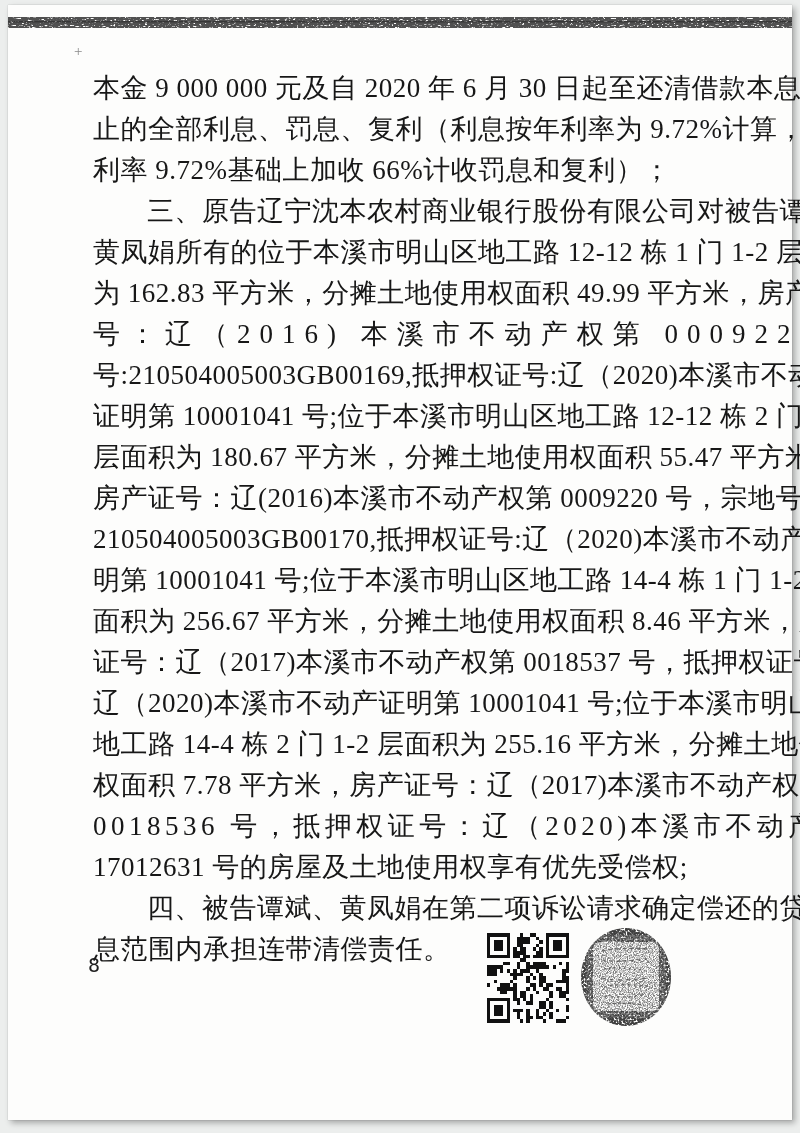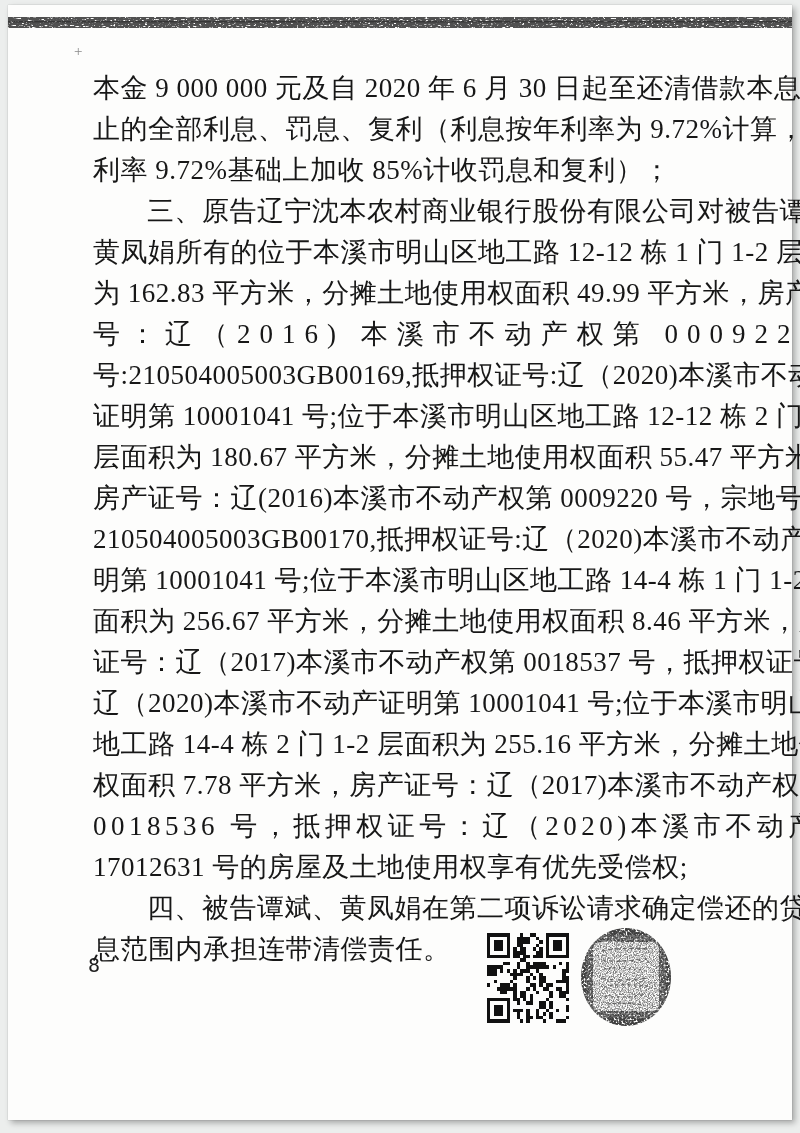--- a/index.html
+++ b/index.html
@@ -42,21 +42,21 @@
     </defs>
     <rect width="784" height="11" filter="url(#fBand)"></rect>
     <rect y="4" width="784" height="1.4" fill="#222" opacity="0.55"></rect>
   </svg>
 
   <div class="plus-mark">+</div>
 
   <div class="textblock" id="lines-container">
       <div class="line">本金 9 000 000 元及自 2020 年 6 月 30 日起至还清借款本息之日</div>
       <div class="line">止的全部利息、罚息、复利（利息按年利率为 9.72%计算，在年</div>
-      <div class="line">利率 9.72%基础上加收 85%计收罚息和复利）；</div>
+      <div class="line">利率 9.72%基础上加收 66%计收罚息和复利）；</div>
       <div class="line indent">三、原告辽宁沈本农村商业银行股份有限公司对被告谭斌、</div>
       <div class="line">黄凤娟所有的位于本溪市明山区地工路 12-12 栋 1 门 1-2 层面积</div>
       <div class="line">为 162.83 平方米，分摊土地使用权面积 49.99 平方米，房产证</div>
       <div class="line spread2">号：辽（2016) 本溪市不动产权第 0009221 号，宗地</div>
       <div class="line">号:210504005003GB00169,抵押权证号:辽（2020)本溪市不动产</div>
       <div class="line">证明第 10001041 号;位于本溪市明山区地工路 12-12 栋 2 门 1-2</div>
       <div class="line">层面积为 180.67 平方米，分摊土地使用权面积 55.47 平方米，</div>
       <div class="line">房产证号：辽(2016)本溪市不动产权第 0009220 号，宗地号：</div>
       <div class="line">210504005003GB00170,抵押权证号:辽（2020)本溪市不动产证</div>
       <div class="line">明第 10001041 号;位于本溪市明山区地工路 14-4 栋 1 门 1-2 层</div>

